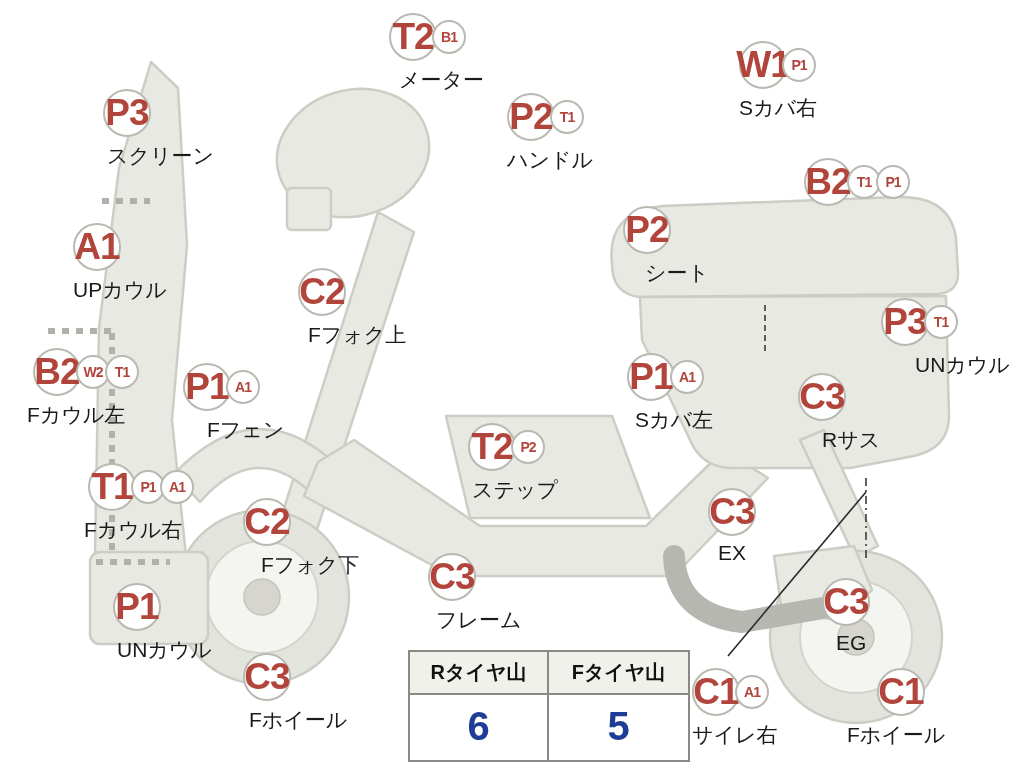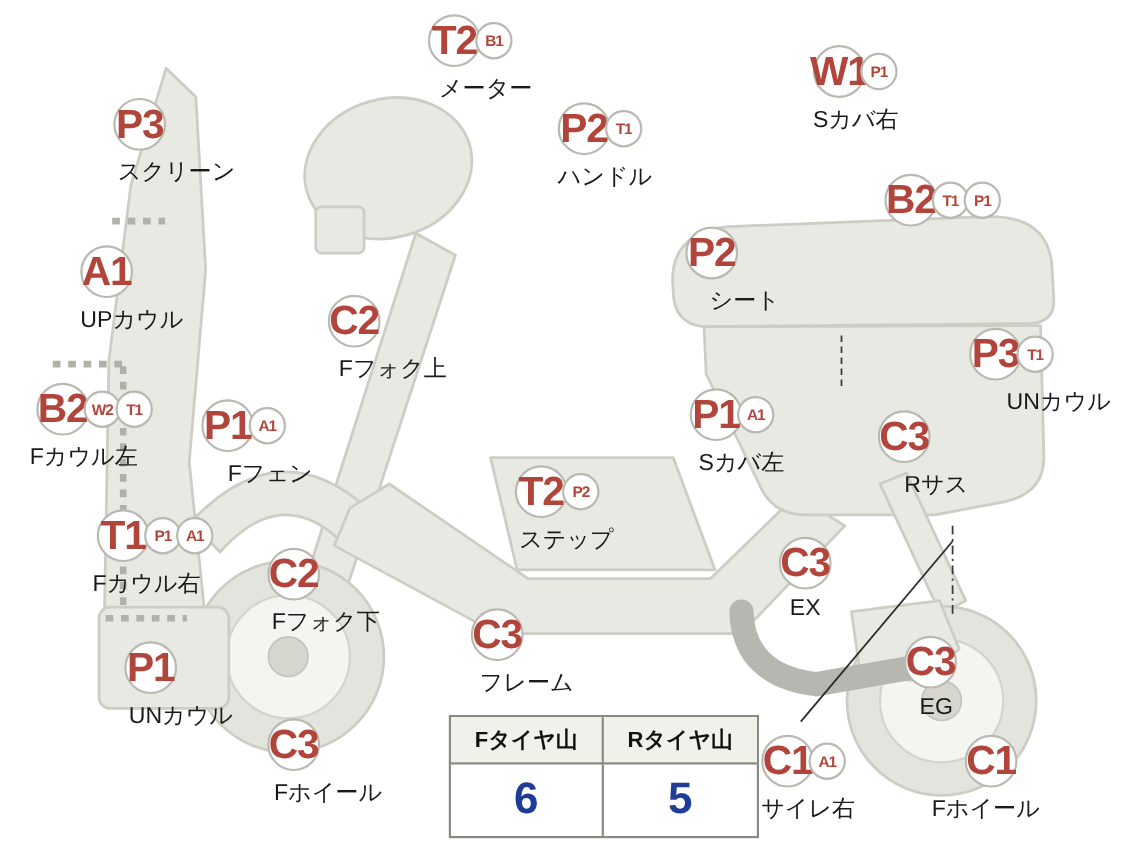--- a/index.html
+++ b/index.html
@@ -225,21 +225,21 @@
           <span class="code-circle code-big">T1</span>
           <span class="code-circle code-small">P1</span>
           <span class="code-circle code-small">A1</span>
         </div>
         <div class="marker-label" style="margin-left: -4px;">Fカウル右</div>
       </div>
       <div class="marker" style="left: 243px; top: 498px;">
         <div class="codes">
           <span class="code-circle code-big">C2</span>
         </div>
-        <div class="marker-label" style="margin-left: 4px;">Fフォク下</div>
+        <div class="marker-label" style="margin-left: 18px;">Fフォク下</div>
       </div>
       <div class="marker" style="left: 708px; top: 488px;">
         <div class="codes">
           <span class="code-circle code-big">C3</span>
         </div>
         <div class="marker-label" style="margin-left: 10px;">EX</div>
       </div>
       <div class="marker" style="left: 428px; top: 553px;">
         <div class="codes">
           <span class="code-circle code-big">C3</span>
@@ -274,22 +274,22 @@
       <div class="marker" style="left: 877px; top: 668px;">
         <div class="codes">
           <span class="code-circle code-big">C1</span>
         </div>
         <div class="marker-label" style="margin-left: -30px;">Fホイール</div>
       </div>
     </div>
 
   <div class="tire-table">
     <div class="tt-row">
+      <div class="tt-cell th">Rタイヤ山</div>
       <div class="tt-cell th">Fタイヤ山</div>
-      <div class="tt-cell th">Rタイヤ山</div>
     </div>
     <div class="tt-row">
       <div class="tt-cell tv">6</div>
       <div class="tt-cell tv">5</div>
     </div>
   </div>
 
 </div>
 
 </body></html>

